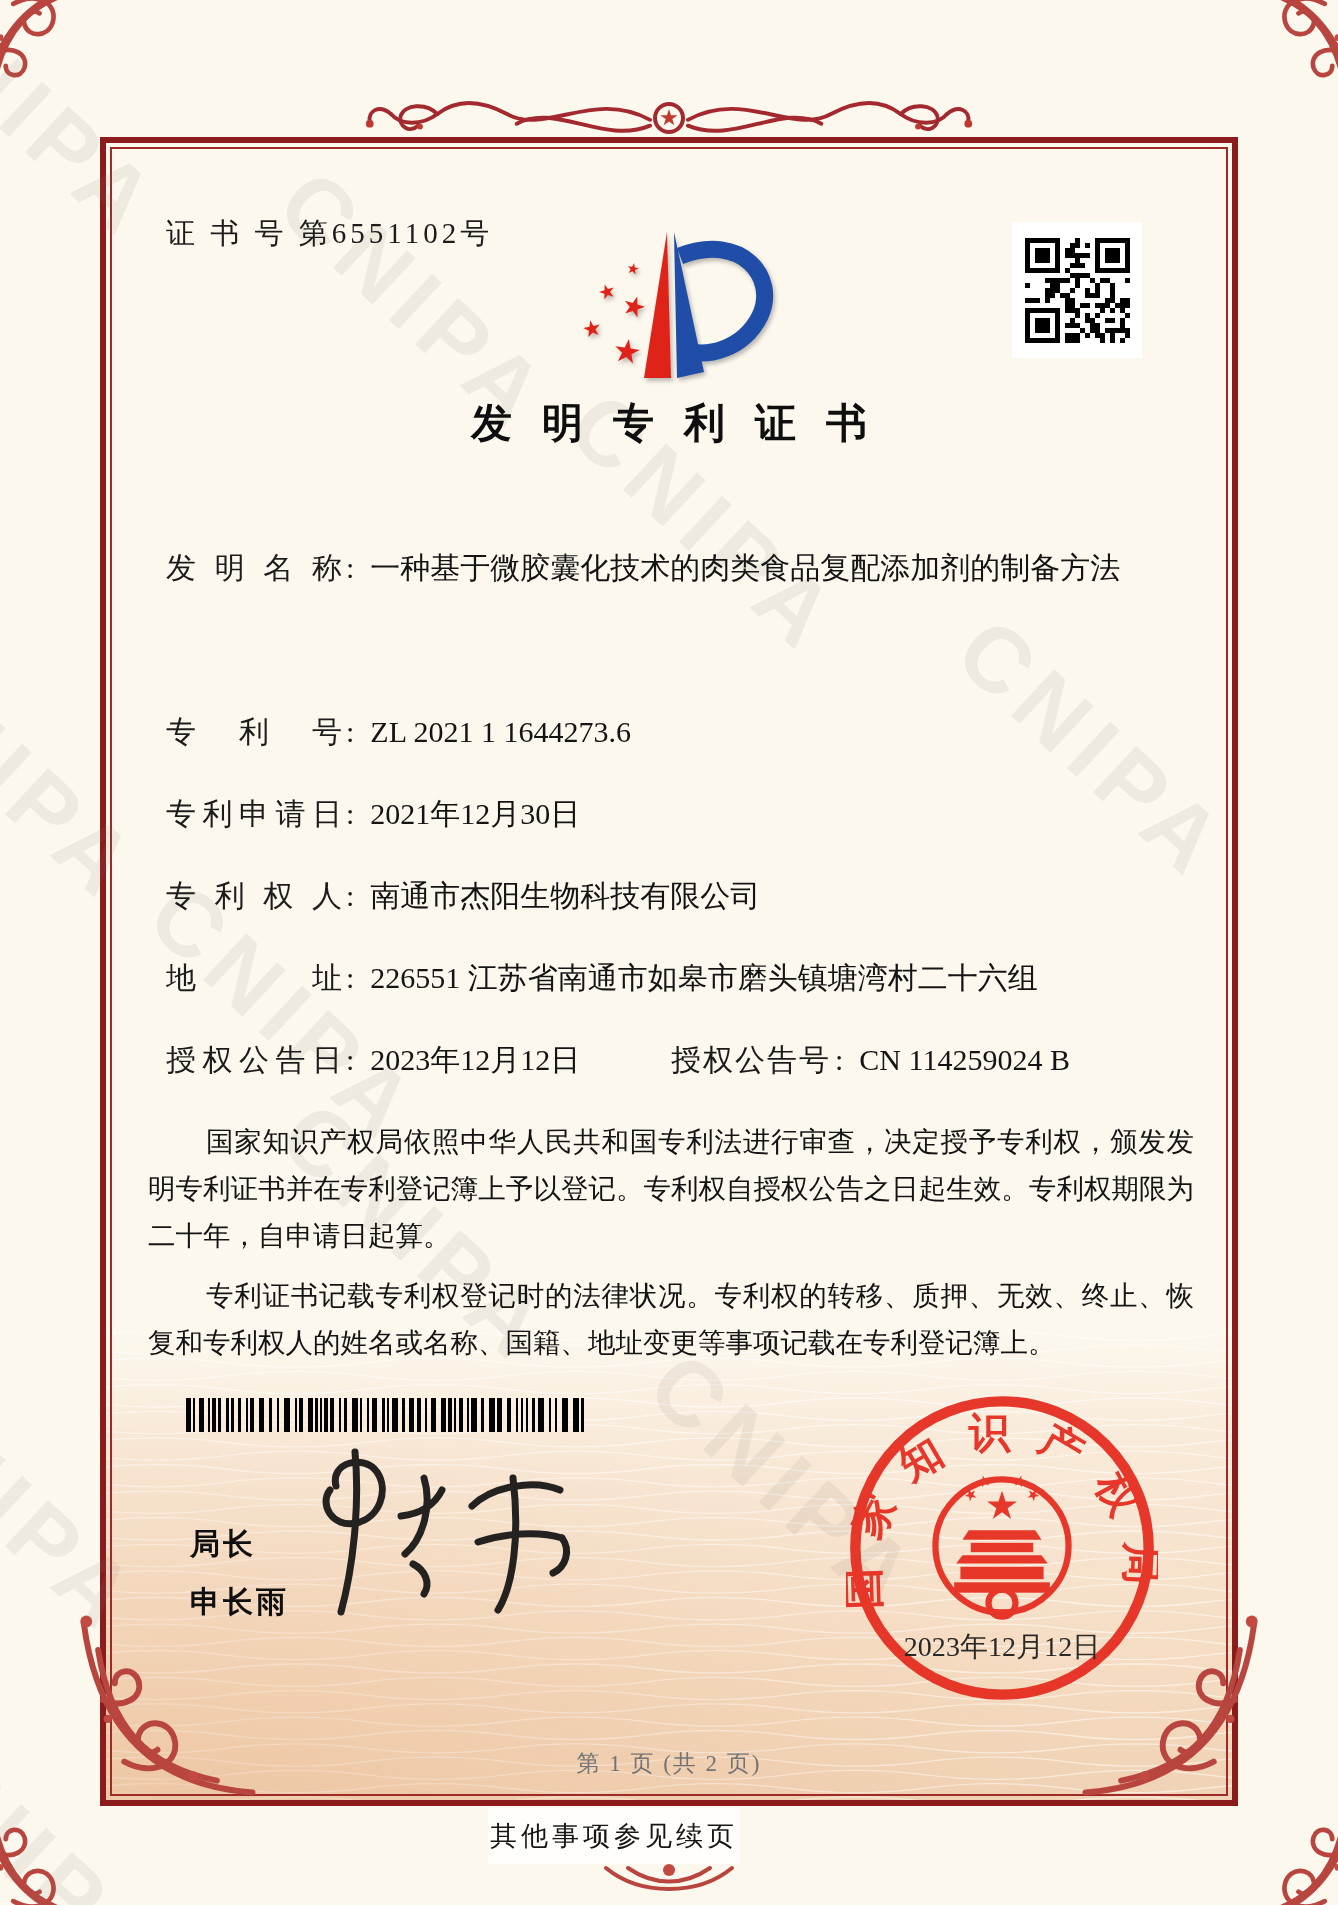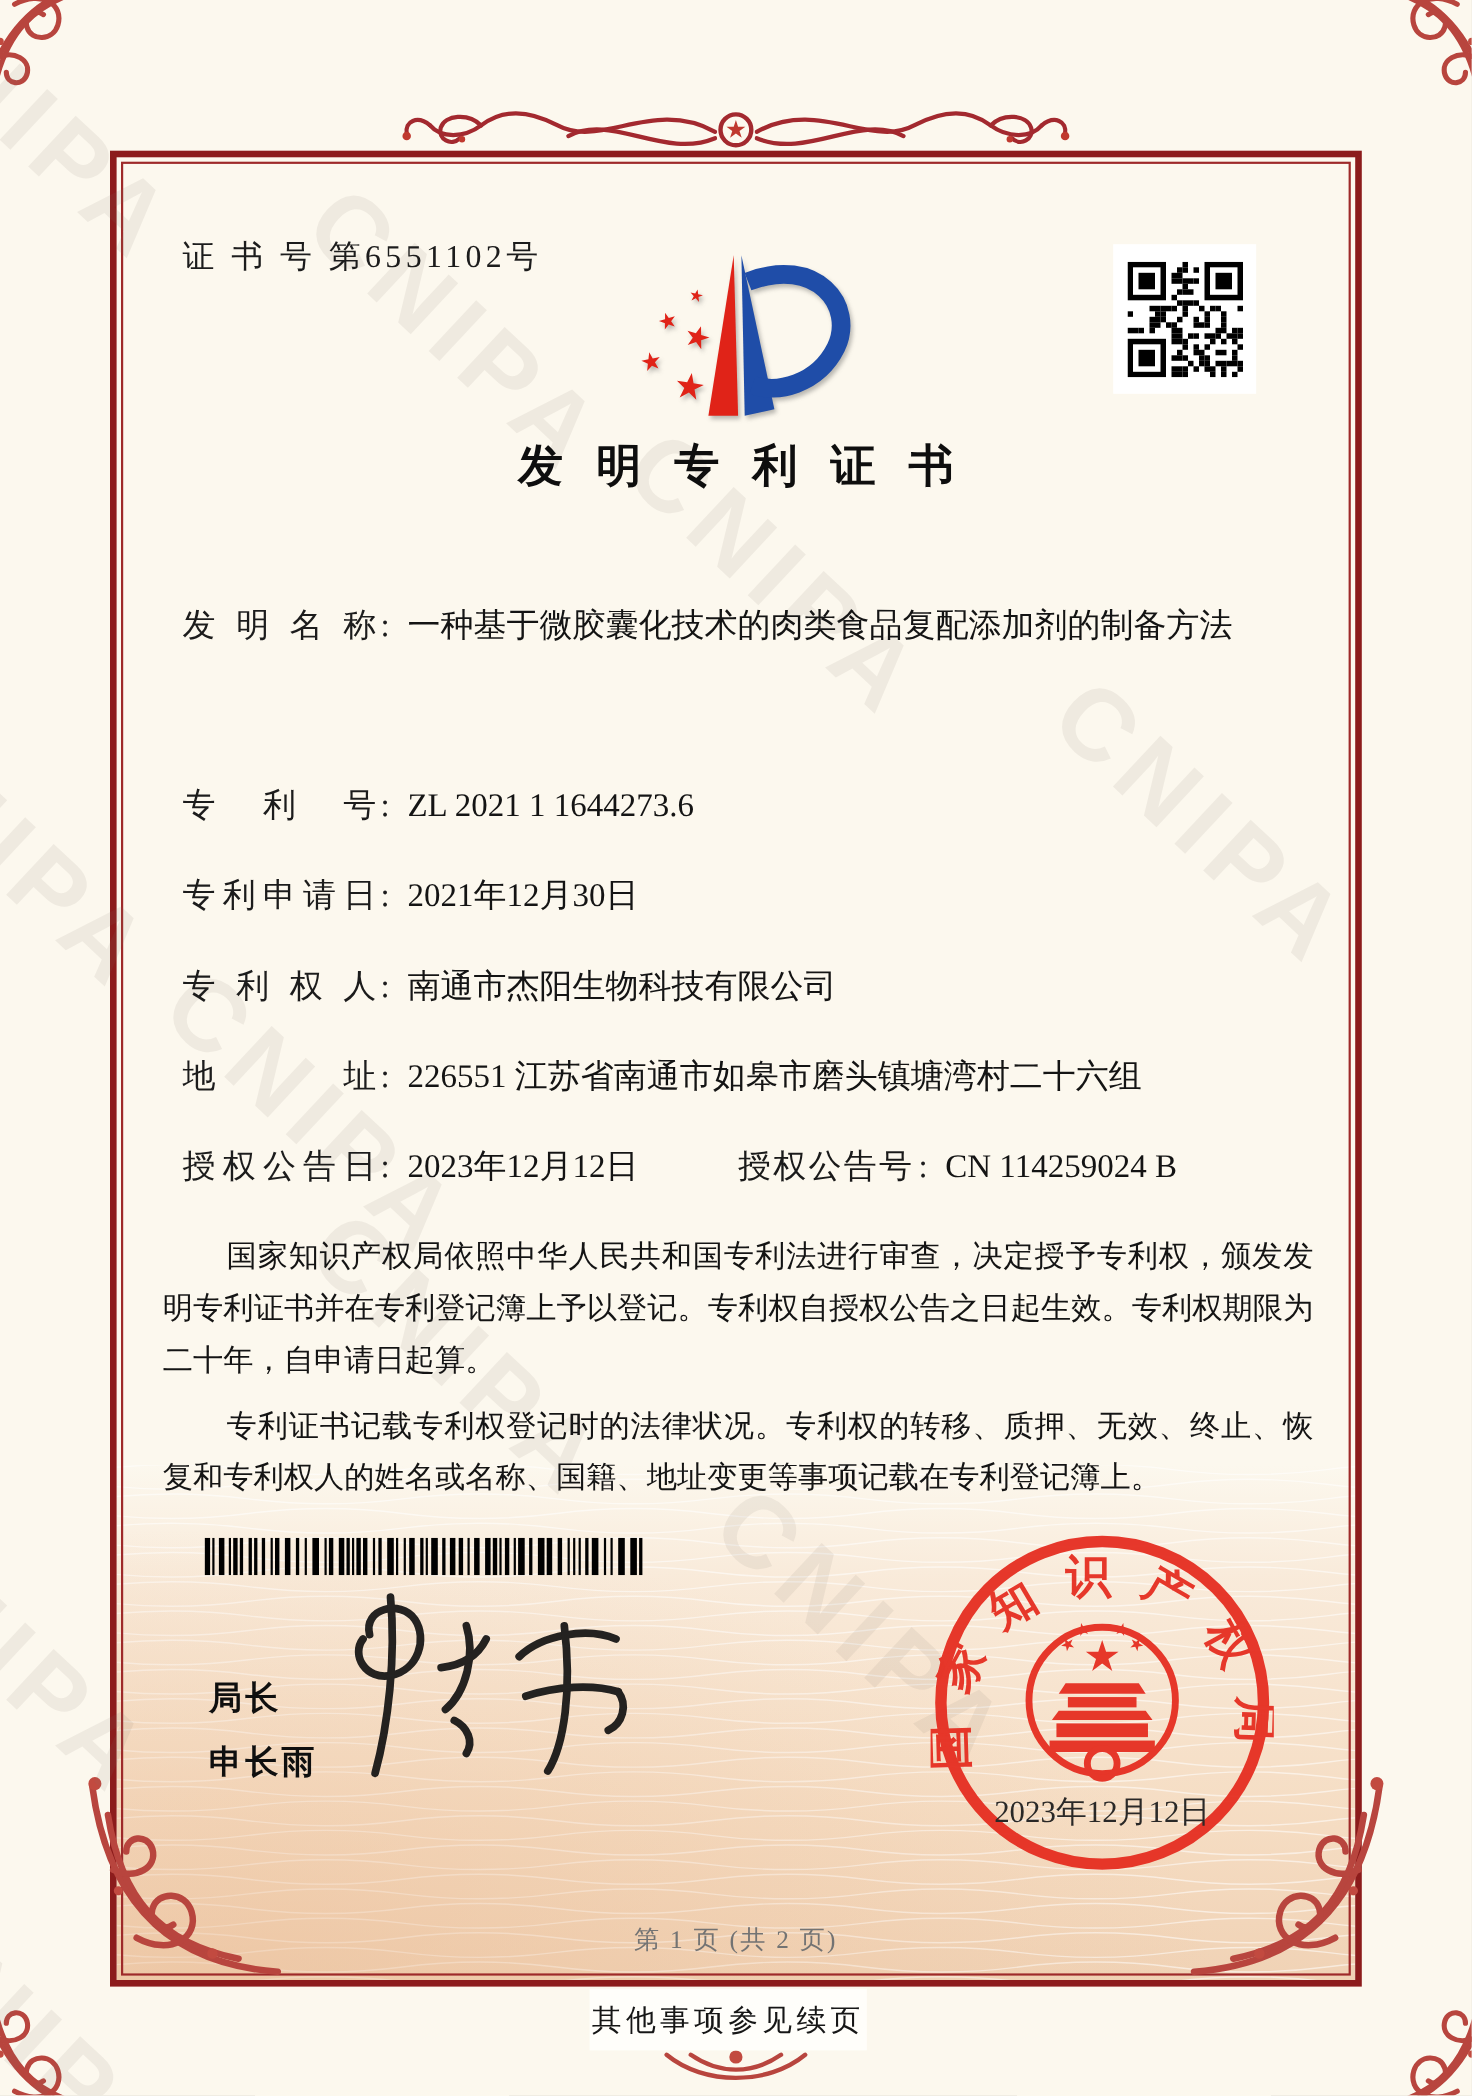--- a/index.html
+++ b/index.html
@@ -34,21 +34,21 @@
   .fvalue{margin-left:16px;color:#141414;}
   .fpair2{position:absolute;left:505px;top:0;}
   .fpair2 .flabel2{letter-spacing:2px;text-align:center;}
   .para{position:absolute;left:148px;width:1046px;font-size:27.5px;line-height:47px;
         text-align:justify;text-indent:58px;color:#141414;}
   .director{position:absolute;left:190px;font:600 30px "Liberation Sans",sans-serif;color:#0f0f0f;letter-spacing:3px;}
   .sig{position:absolute;left:272px;top:1446px;z-index:5;}
   .seal{position:absolute;left:846px;top:1392px;z-index:6;mix-blend-mode:multiply;opacity:0.94;}
   .pageinfo{position:absolute;left:0;right:0;top:1748px;text-align:center;font-size:23px;color:#737373;letter-spacing:2px;}
   .contbox{position:absolute;left:488px;top:1808px;width:252px;height:56px;background:#fffefa;z-index:5;
-           text-align:center;line-height:56px;font-size:27px;letter-spacing:4px;color:#161616;margin-left:48px;}
+           text-align:center;line-height:56px;font-size:27px;letter-spacing:4px;color:#161616;}
   .barcode{position:absolute;left:186px;top:1398px;z-index:4;}
 </style>
 </head>
 <body>
 
 <div class="page">
 
   <svg width="0" height="0" style="position:absolute">
     <defs>
       <symbol id="corner-orn" viewBox="0 0 160 160">

